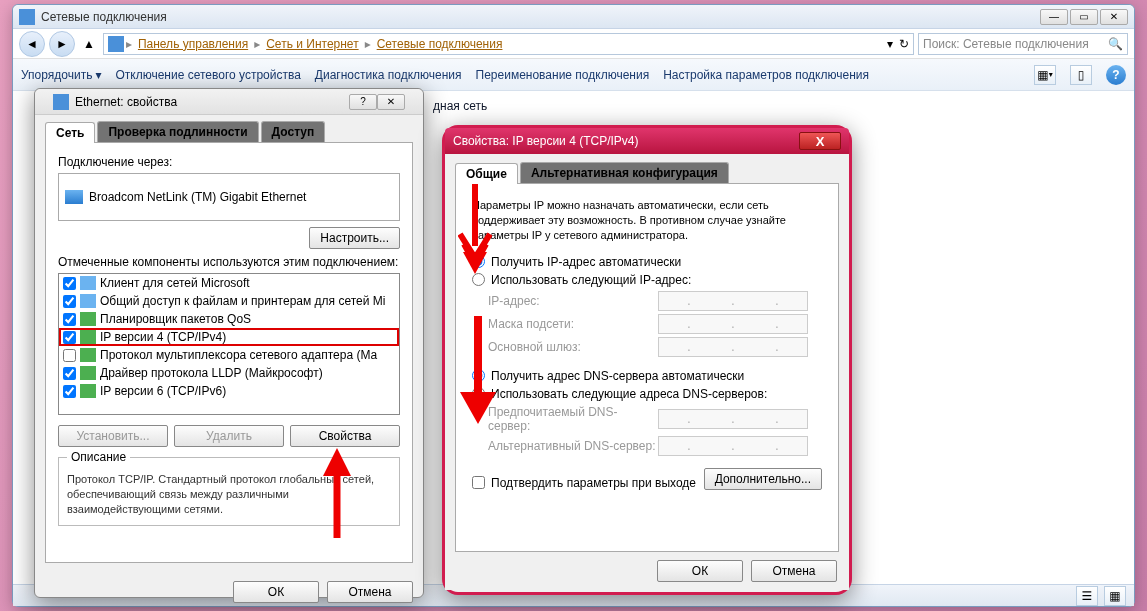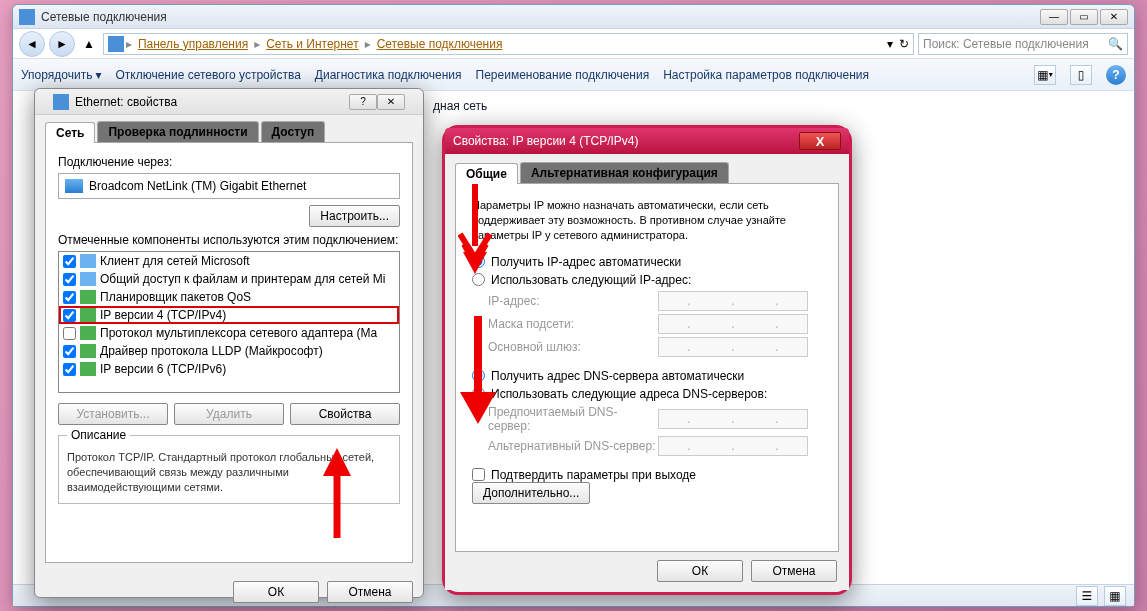--- a/index.html
+++ b/index.html
@@ -32,21 +32,21 @@
 .dialog { position: absolute; background: #f0f0f0; border: 1px solid #888; box-shadow: 0 6px 24px rgba(0,0,0,.45); }
 .dialog.eth { left: 34px; top: 88px; width: 390px; height: 510px; border-radius: 6px; }
 .dlg-titlebar { height: 26px; background: linear-gradient(#f2f2f2,#e2e2e2); border-radius: 6px 6px 0 0; display: flex; align-items: center; padding: 0 18px; border-bottom: 1px solid #ccc; }
 .dlg-titlebar .icon { width: 16px; height: 16px; margin-right: 6px; }
 .dlg-body { padding: 6px 10px 10px; }
 .tab-strip { display: flex; border-bottom: 1px solid #aaa; font-weight: bold; }
 .tab { padding: 3px 10px; border: 1px solid #aaa; border-bottom: none; background: #737373; margin-right: 2px; border-radius: 3px 3px 0 0; cursor: pointer; }
 .tab.active { background: #fff; position: relative; top: 1px; }
 .tab-panel { background: #fff; border: 1px solid #aaa; border-top: none; padding: 12px; height: 420px; }
 .field-label { margin-bottom: 4px; }
-.adapter-box { border: 1px solid #aaa; background: #fff; padding: 5px 6px; display: flex; align-items: flex-start; gap: 6px; }
+.adapter-box { border: 1px solid #aaa; background: #fff; padding: 16px 6px; display: flex; align-items: flex-start; gap: 6px; }
 .adapter-icon { width: 18px; height: 14px; background: linear-gradient(#6bb3f0,#2a7dd0); }
 .btn { min-width: 86px; height: 22px; padding: 0 10px; border: 1px solid #888; background: linear-gradient(#fdfdfd,#e4e4e4); cursor: pointer; border-radius: 2px; }
 .btn.disabled { color: #999; }
 .btn-row { display: flex; justify-content: flex-end; margin-top: 6px; }
 .list-box { border: 1px solid #888; background: #fff; height: 142px; overflow: auto; }
 .list-item { padding: 2px 4px; display: flex; align-items: center; gap: 4px; white-space: nowrap; cursor: pointer; }
 .list-item.selected { border: 2px solid #d00; padding: 0 2px; }
 input[type=checkbox] { width: 13px; height: 13px; }
 .list-icon { width: 16px; height: 14px; background: #888; display: inline-block; }
 .list-icon.net { background: #6bb3f0; }
@@ -65,21 +65,21 @@
 .ipv4-close { width: 42px; height: 18px; background: linear-gradient(#e55,#b22); border: 1px solid #811; color: #fff; border-radius: 2px; display: flex; align-items: center; justify-content: center; font-weight: bold; cursor: pointer; font-size: 13px; }
 .ipv4-body { background: #f0f0f0; padding: 8px 10px 6px; }
 .ipv4-panel { background: #fff; border: 1px solid #aaa; border-top: none; padding: 14px 16px 10px; height: 368px; }
 .info-text { font-size: 11px; line-height: 1.35; margin-bottom: 12px; }
 .radio-row { display: flex; align-items: center; gap: 6px; margin: 4px 0; cursor: pointer; }
 input[type=radio] { width: 13px; height: 13px; }
 .ip-grid { margin: 4px 0 12px 16px; }
 .ip-row { display: flex; align-items: center; margin: 3px 0; }
 .ip-row .lbl { width: 170px; color: #999; }
 .ip-input { width: 150px; height: 20px; border: 1px solid #ccc; background: #f8f8f8; color: #aaa; display: flex; align-items: center; justify-content: space-around; padding: 0 8px; }
-.ipv4-bottom { display: flex; align-items: flex-start; justify-content: space-between; margin-top: 10px; flex-direction: column; }
+.ipv4-bottom { display: flex; align-items: flex-end; justify-content: space-between; margin-top: 10px; }
 .chk-row { display: flex; align-items: center; gap: 6px; }
 
 
 .arrow { position: absolute; pointer-events: none; }
 .arrow svg { display: block; }
 
 </style>
 </head>
 <body>
 

